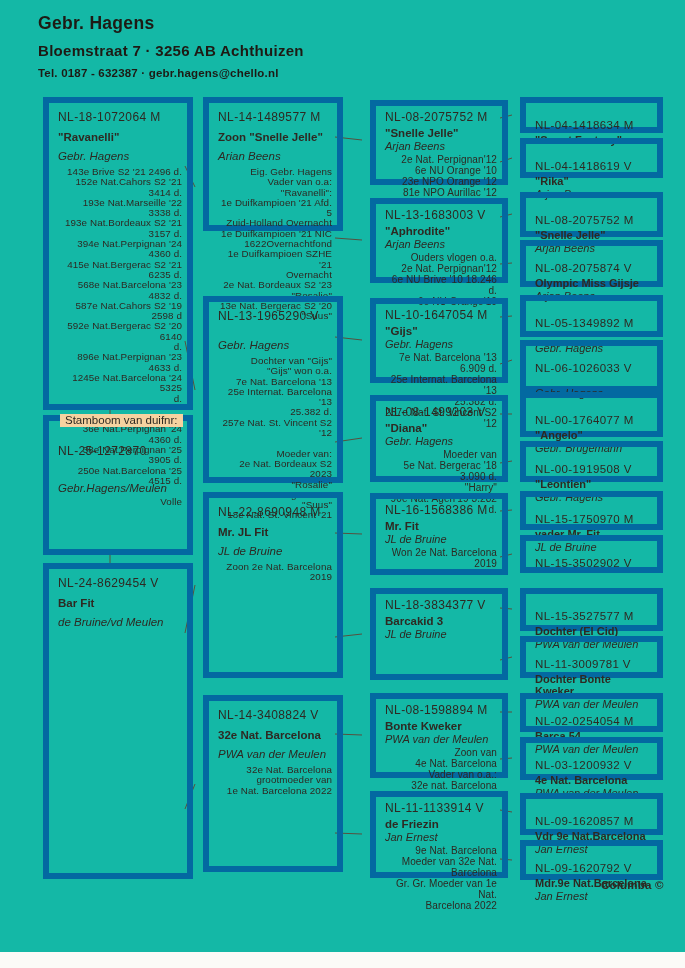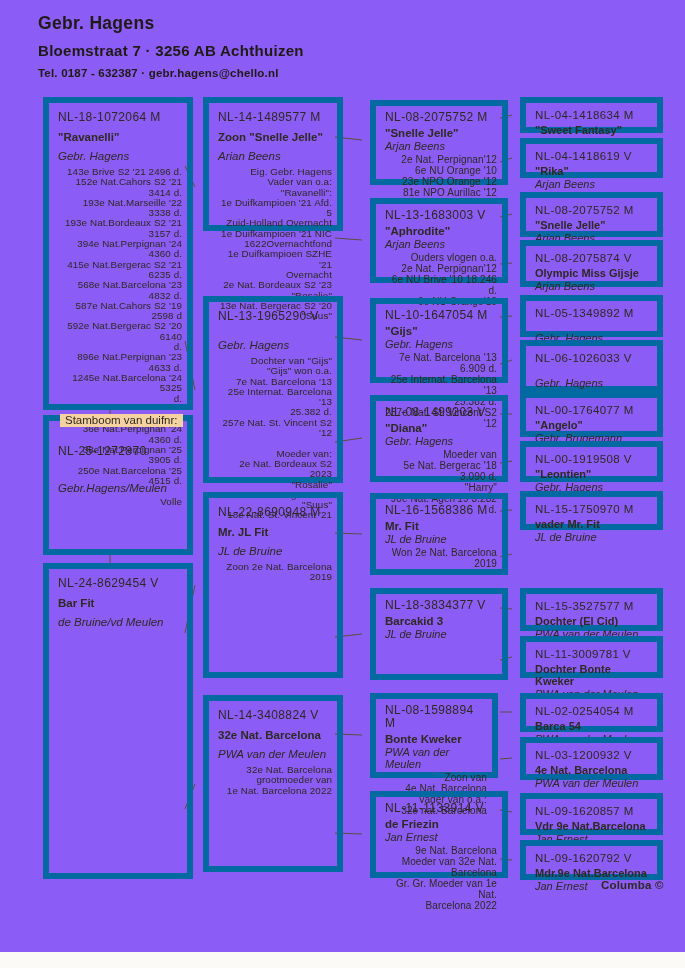--- a/index.html
+++ b/index.html
@@ -1,35 +1,35 @@
 <!DOCTYPE html>
 <html><head>
 <meta charset="utf-8">
 <style>
   html,body{margin:0;padding:0;}
   body{width:685px;height:968px;background:#e8e4da;font-family:"Liberation Sans",sans-serif;}
-  .page{position:relative;width:685px;height:968px;background:#8b5cf6;overflow:hidden;color:#2e2922;}
+  .page{position:relative;width:685px;height:968px;background:#14b8a6;overflow:hidden;color:#2e2922;}
   .connectors{position:absolute;left:0;top:0;z-index:0;}
   .header{position:absolute;left:38px;top:13px;z-index:2;color:#1e1a14;}
   .h-name{font-size:17.5px;font-weight:bold;letter-spacing:.3px;margin-bottom:8px;}
   .h-addr{font-size:15px;font-weight:bold;letter-spacing:.3px;margin-bottom:8px;}
   .h-tel{font-size:11.5px;font-weight:bold;letter-spacing:.2px;}
   .pbox{position:absolute;box-sizing:border-box;border:6px solid #0369a1;
         padding:7px 5px 0 9px;background:transparent;z-index:1;margin-left:8px;}
   .ring{font-size:12px;line-height:14px;letter-spacing:.4px;margin-bottom:7px;}
   .bname{font-size:11.5px;line-height:13px;font-weight:bold;margin-bottom:6px;}
   .breeder{font-size:11.5px;line-height:13px;font-style:italic;margin-bottom:4px;}
   .results{font-size:9.8px;line-height:10.3px;white-space:pre-line;letter-spacing:.1px;text-align:right;}
   
   .g3{padding-top:5px;}
   .g3 .ring{margin-bottom:3px;line-height:13px;}
   .g3 .bname{margin-bottom:1px;line-height:12px;}
   .g3 .breeder{margin-bottom:2px;line-height:12px;font-size:11px;}
   .g3 .results{line-height:11px;font-size:10px;}
-  .g4{padding-top:6px;}
+  .g4{padding-top:16px;}
   .g4 .ring{margin-bottom:2px;line-height:13px;font-size:11.5px;}
   .g4 .bname{margin-bottom:1px;line-height:12px;font-size:11px;}
   .g4 .breeder{line-height:12px;font-size:11px;}
   .push{margin-top:12px;}
   .push-lg{margin-top:16px;}
   .subject-box .legend{position:absolute;top:-7px;left:11px;background:#f6d2a0;
         padding:0 5px;font-size:11.5px;line-height:13px;}
   .subject-box .ring{margin-top:16px;margin-bottom:24px;}
   .footer-credit{position:absolute;left:601px;top:879px;font-size:11.5px;font-weight:bold;
         letter-spacing:.2px;z-index:2;text-align:center;}
@@ -218,21 +218,21 @@
     <div class="breeder">JL de Bruine</div>
     <div class="results">Won 2e Nat. Barcelona 2019</div>
   </div>
 
   <div class="pbox g3" style="left:362px;top:588px;width:138px;height:92px">
     <div class="ring">NL-18-3834377 V</div>
     <div class="bname">Barcakid 3</div>
     <div class="breeder">JL de Bruine</div>
   </div>
 
-  <div class="pbox g3" style="left:362px;top:693px;width:128px;height:85px">
+  <div class="pbox g3" style="left:362px;top:693px;width:138px;height:85px">
     <div class="ring">NL-08-1598894 M</div>
     <div class="bname">Bonte Kweker</div>
     <div class="breeder">PWA van der Meulen</div>
     <div class="results">Zoon van
 4e Nat. Barcelona
 Vader van o.a.:
 32e nat. Barcelona</div>
   </div>
 
   <div class="pbox g3" style="left:362px;top:791px;width:138px;height:87px">
@@ -289,20 +289,23 @@
     <div class="bname">"Leontien"</div>
     <div class="breeder">Gebr. Hagens</div>
   </div>
 
   <div class="pbox g4" style="left:512px;top:491px;width:143px;height:39px">
     <div class="ring">NL-15-1750970 M</div>
     <div class="bname">vader Mr. Fit</div>
     <div class="breeder">JL de Bruine</div>
   </div>
 
+  <div class="pbox g4" style="left:512px;top:535px;width:143px;height:38px">
+    <div class="ring">NL-15-3502902 V</div>
+  </div>
 
   <div class="pbox g4" style="left:512px;top:588px;width:143px;height:43px">
     <div class="ring">NL-15-3527577 M</div>
     <div class="bname">Dochter (El Cid)</div>
     <div class="breeder">PWA van der Meulen</div>
   </div>
 
   <div class="pbox g4" style="left:512px;top:636px;width:143px;height:42px">
     <div class="ring">NL-11-3009781 V</div>
     <div class="bname">Dochter Bonte Kweker</div>

